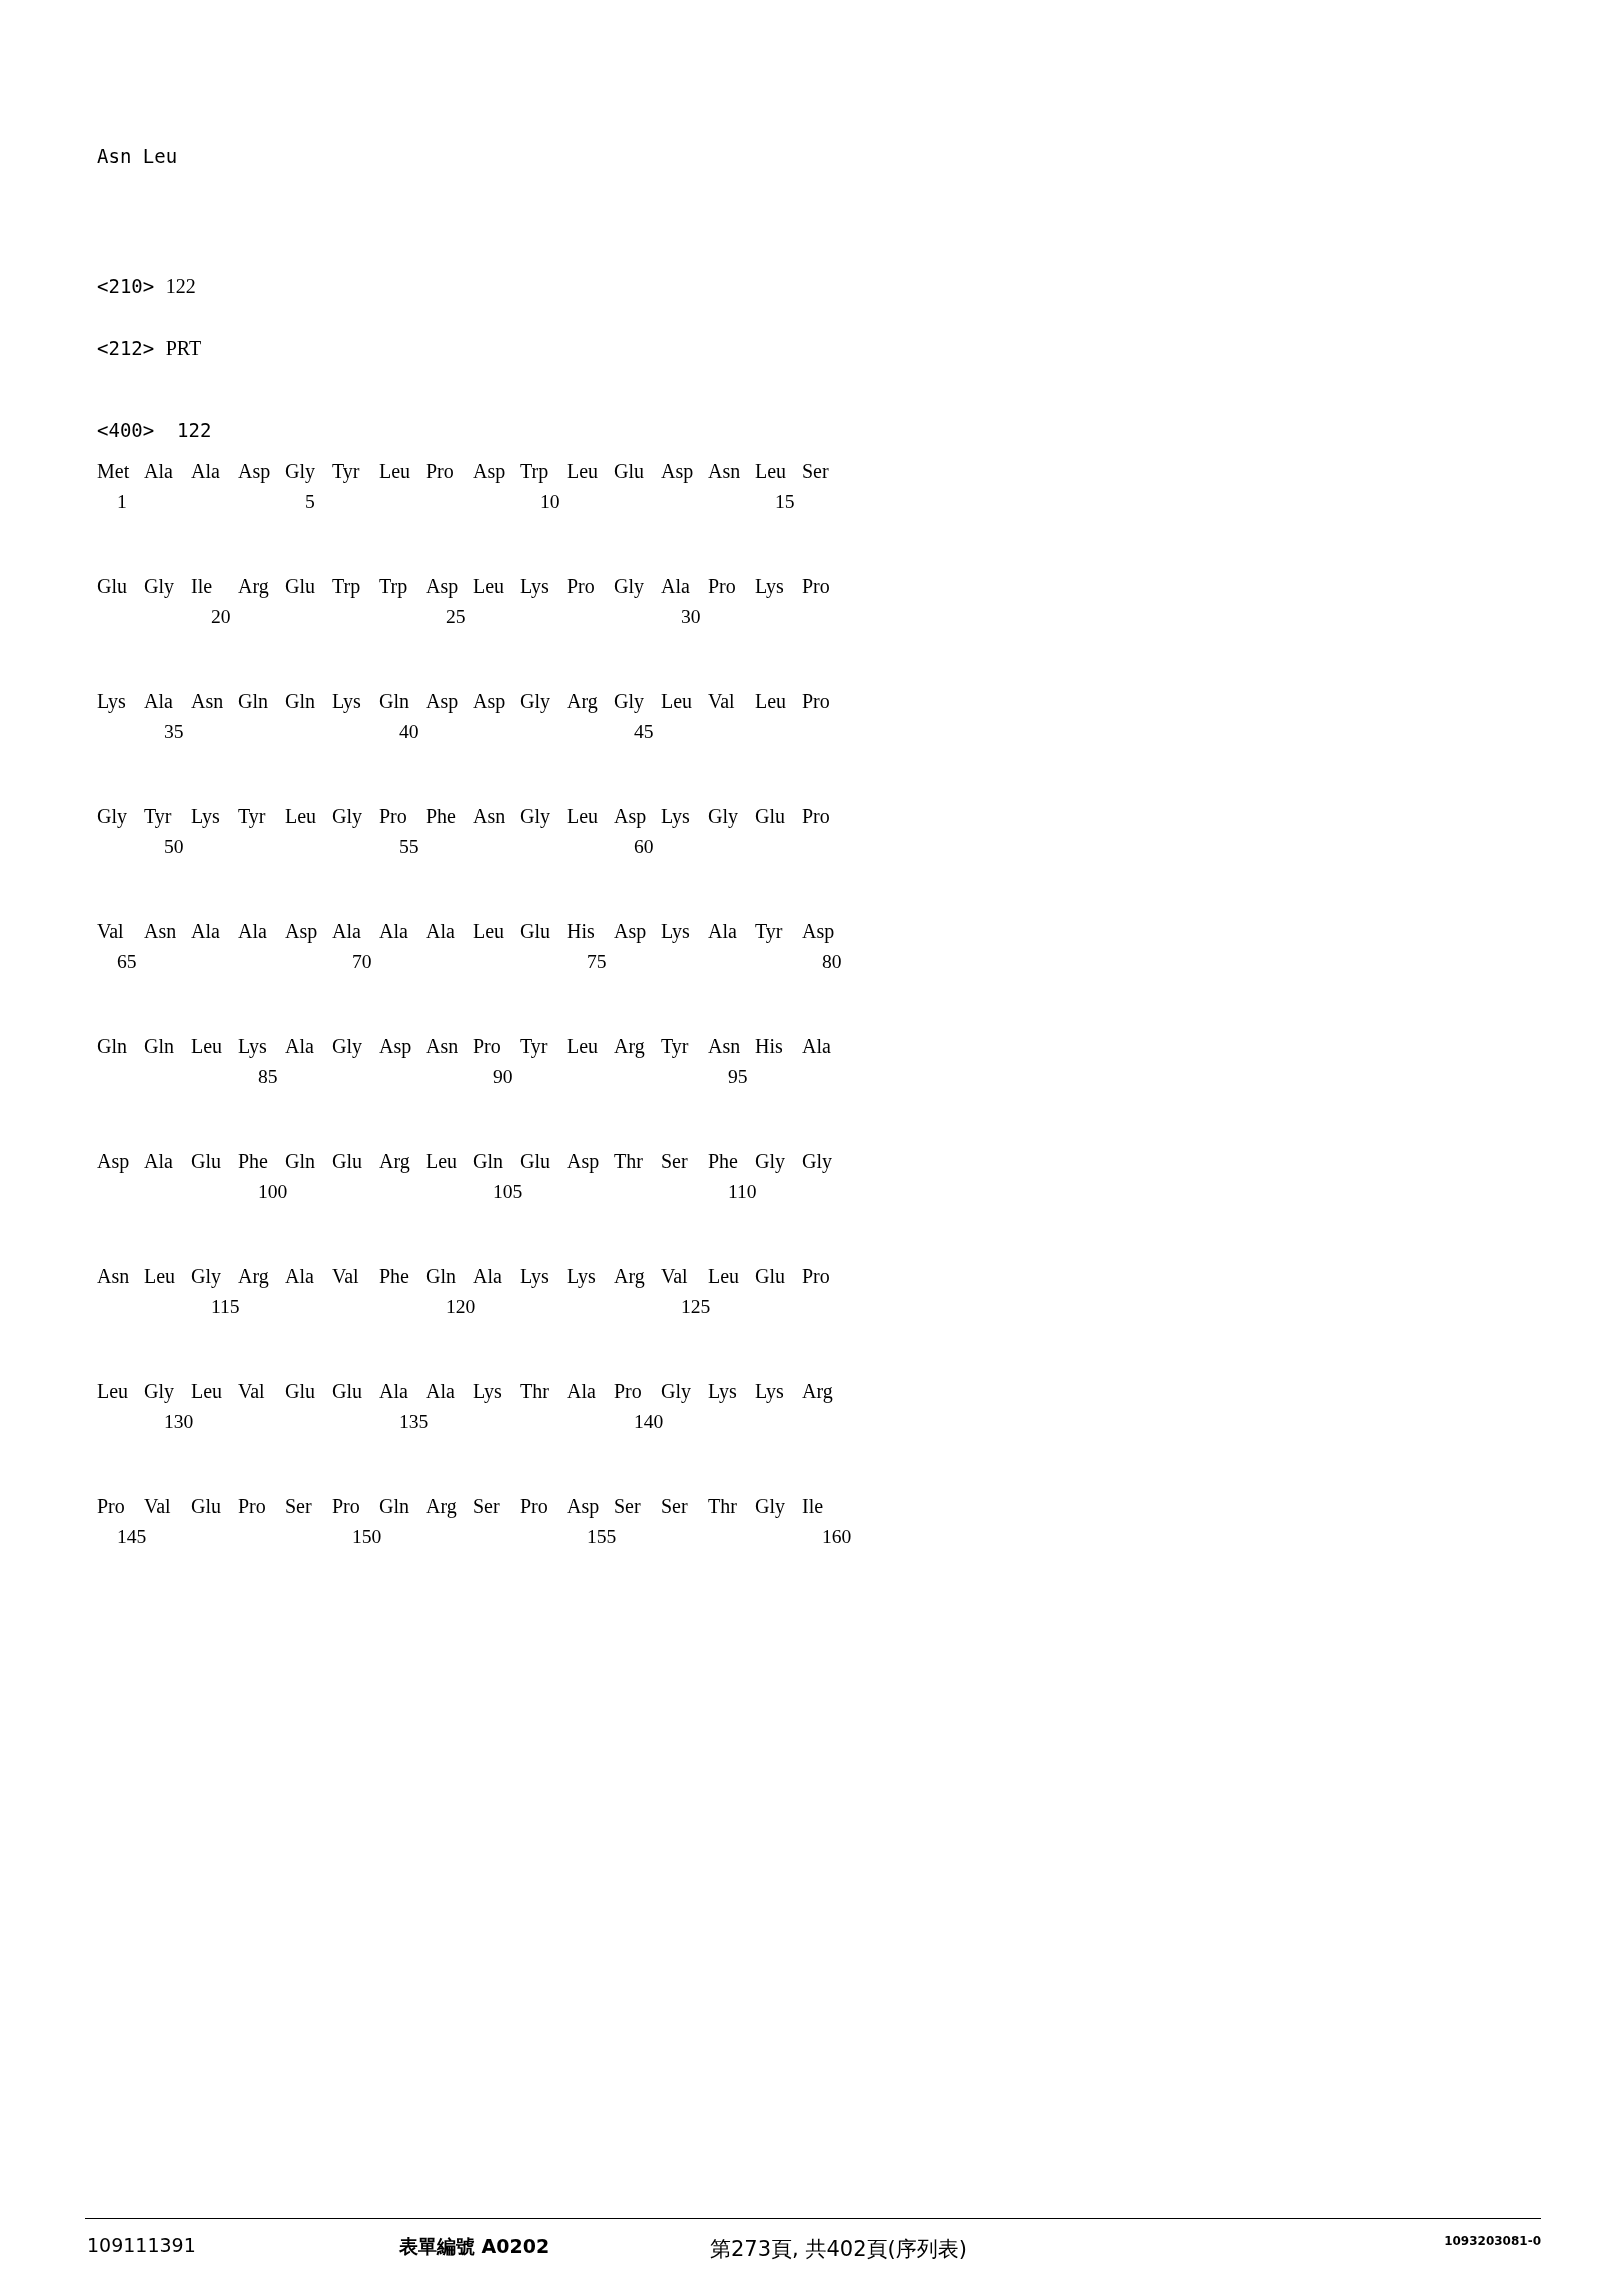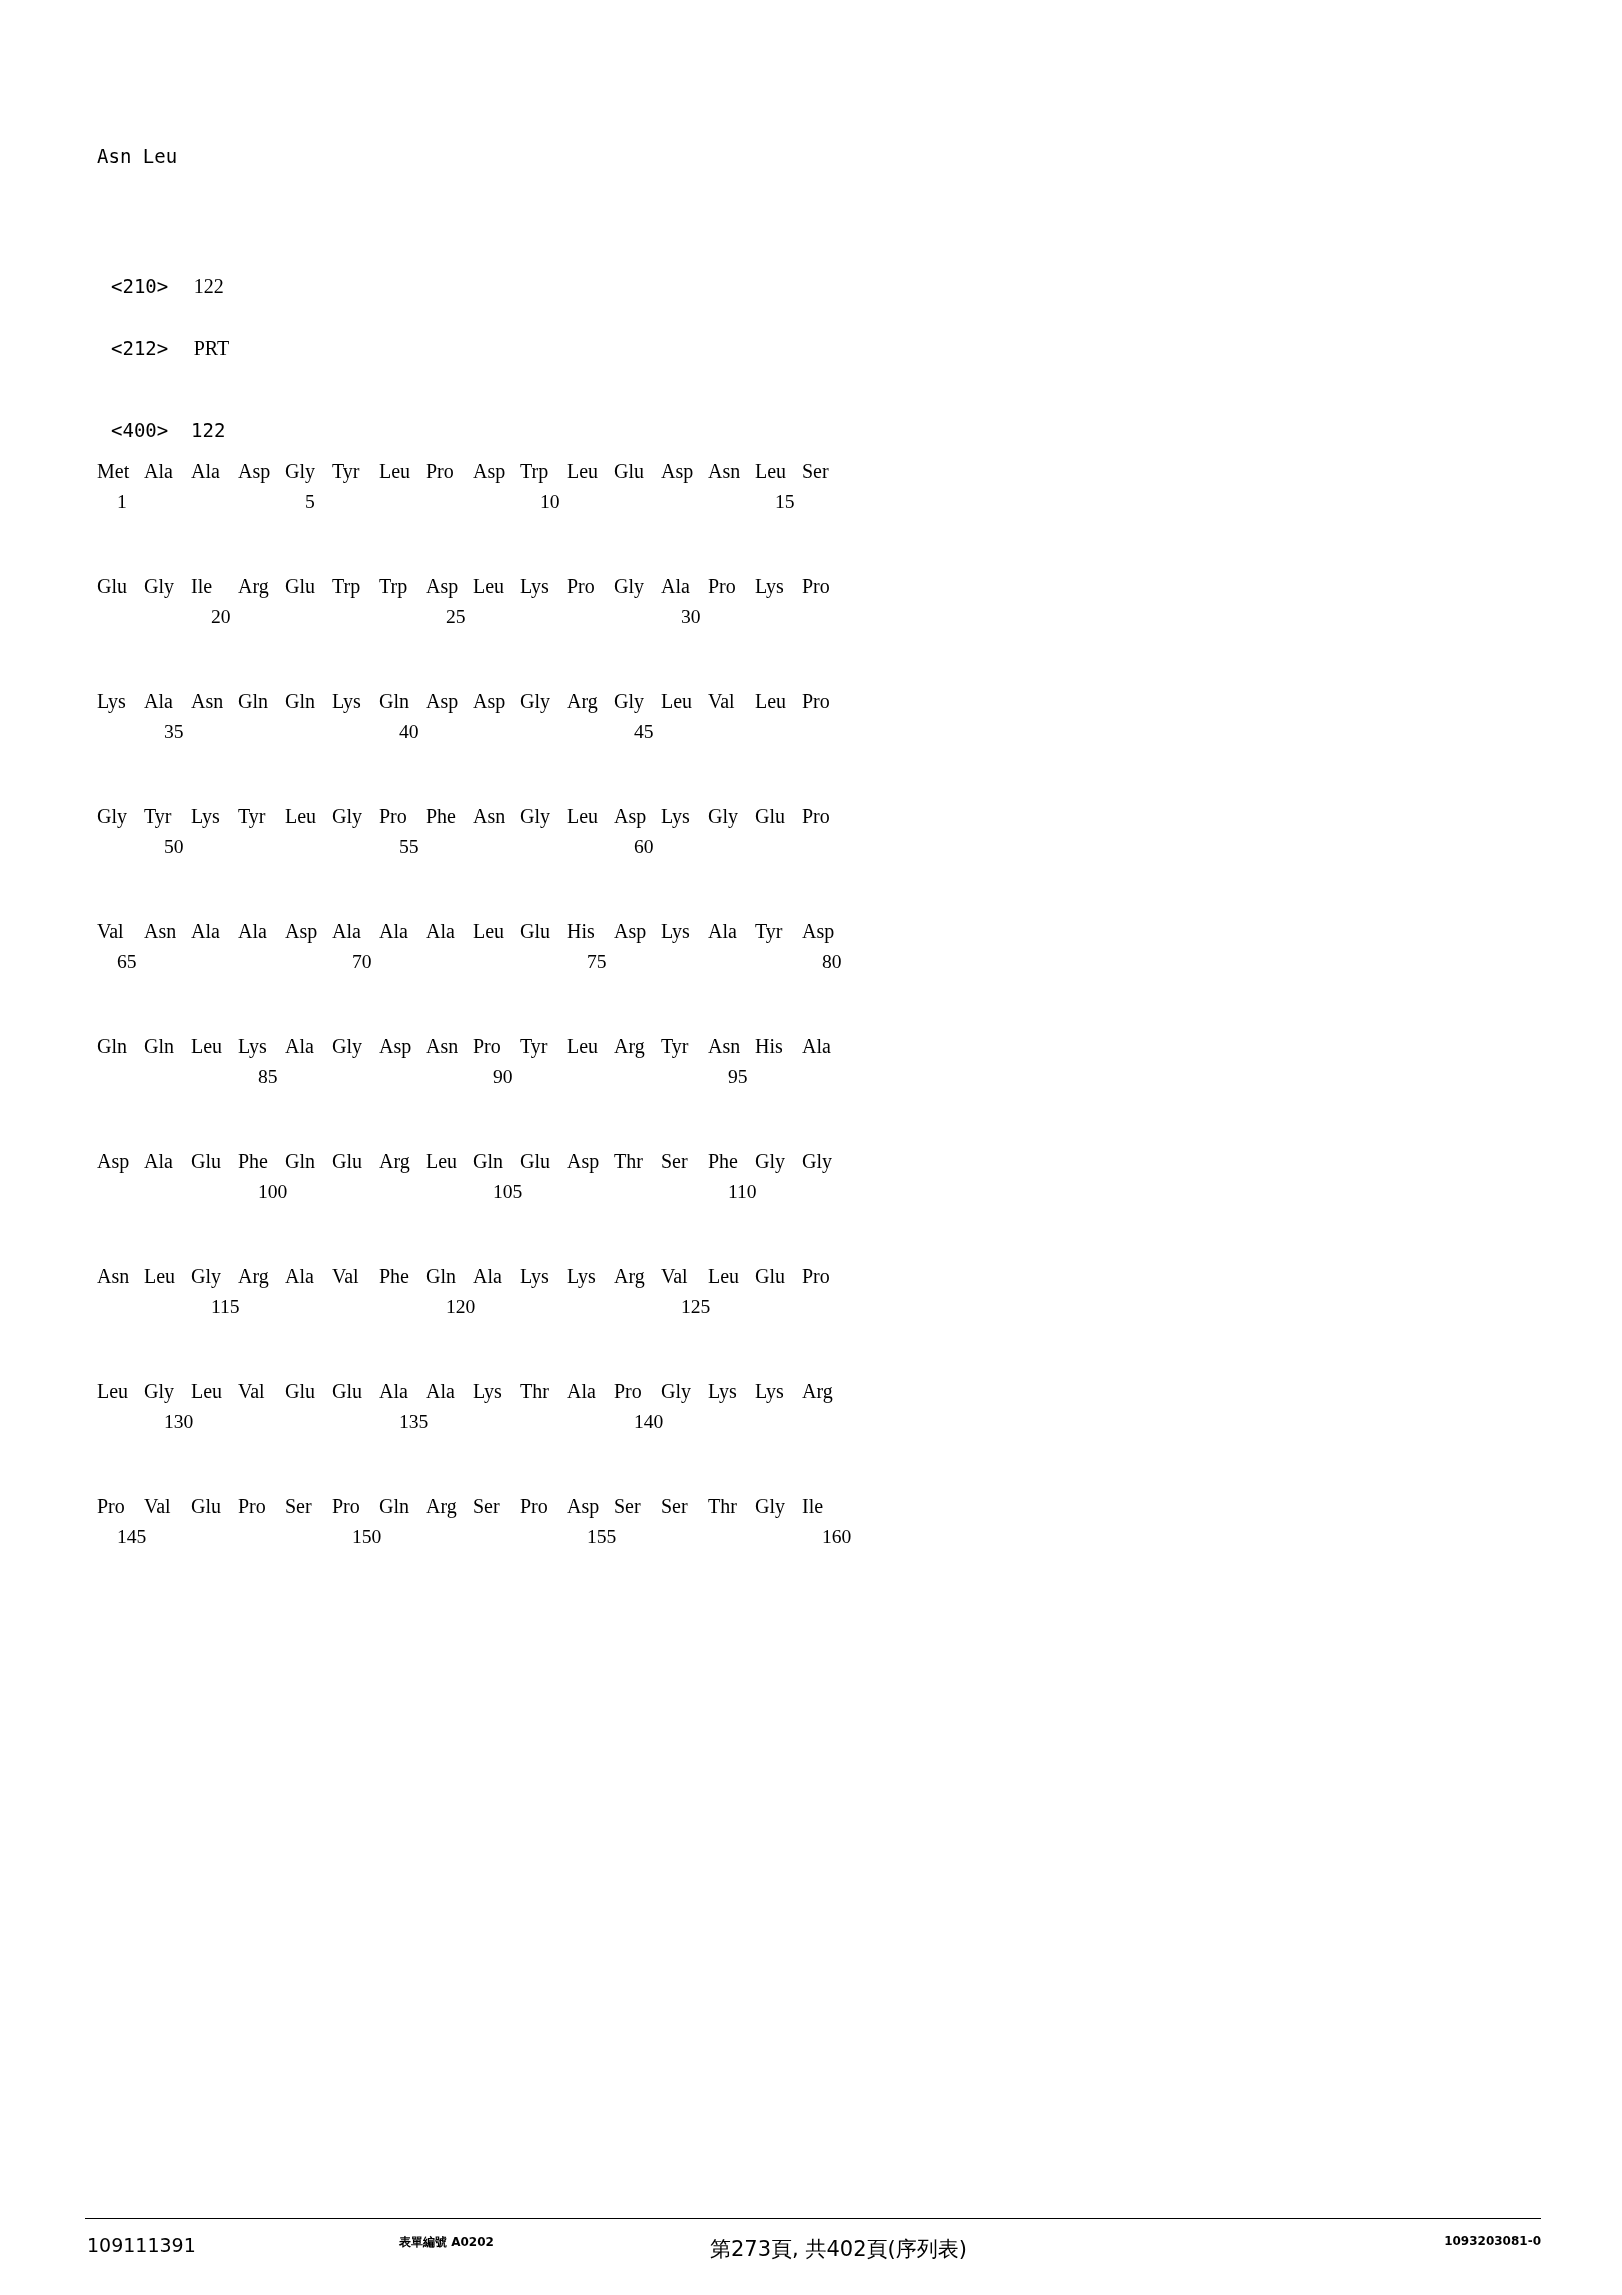--- a/index.html
+++ b/index.html
@@ -40,21 +40,20 @@
     line-height: 1.0;
     white-space: pre;
   }
   .header-line .cjk {
     font-family: "DejaVu Sans", sans-serif;
     font-size: 19px;
   }
   .header-line .mono {
     font-family: "DejaVu Sans Mono", monospace;
     font-size: 19px;
-    margin-left: 14px;
   }
   .gap-lg { height: 110px; }
   .gap-md { height: 41px; }
   .gap-sm { height: 21px; }
 
   
   .seq-block {
     margin-bottom: 0;
   }
   .seq-row {
@@ -106,21 +105,21 @@
     font-family: "DejaVu Sans", sans-serif;
     font-weight: normal;
     font-size: 19px;
   }
   .footer-form {
     position: absolute;
     left: 399px;
     top: 23.6px;
     font-family: "DejaVu Sans", sans-serif;
     font-weight: bold;
-    font-size: 12px;
+    font-size: 19px;
   }
   .footer-page {
     position: absolute;
     left: 710px;
     top: 25px;
     font-family: "DejaVu Sans", sans-serif;
     font-size: 21px;
   }
   .footer-right {
     position: absolute;

